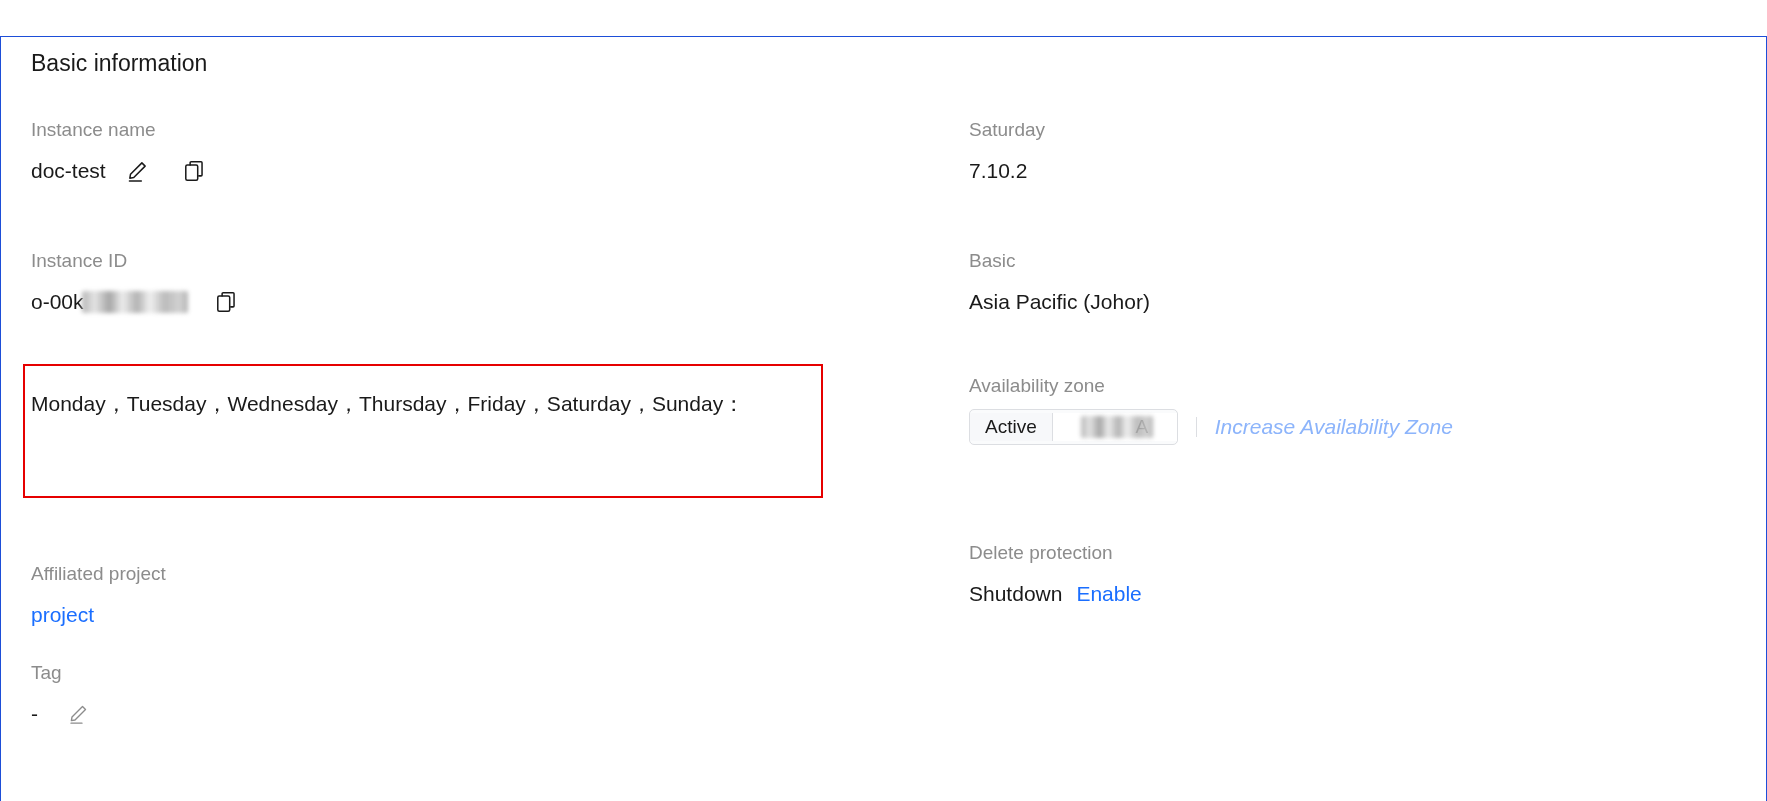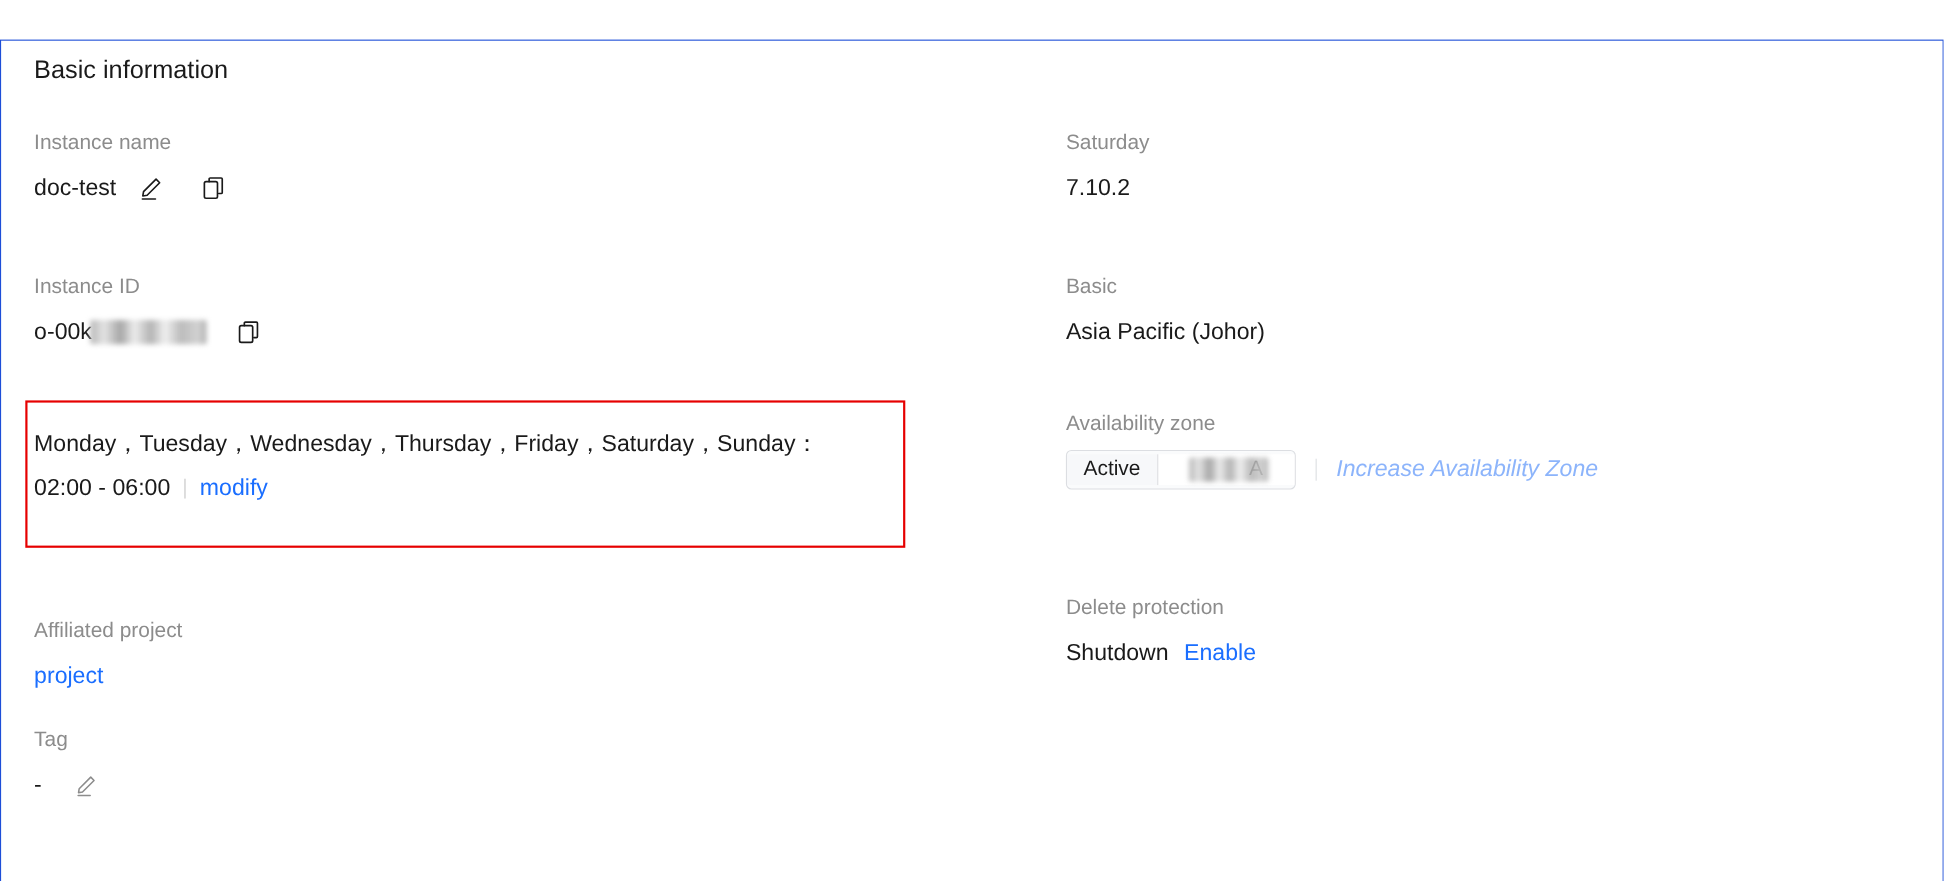--- a/index.html
+++ b/index.html
@@ -199,23 +199,20 @@
             <rect x="3.5" y="6.5" width="11" height="14" rx="1.4"></rect>
             <path d="M7.5 6.5V4.4a.9.9 0 0 1 .9-.9h9.2a.9.9 0 0 1 .9.9v11.2a.9.9 0 0 1-.9.9h-2.1"></path>
           </svg>
         </span>
       </div>
     </div>
 
     <div class="field" style="top:336px;left:0;width:790px;">
       <div class="field-value multi">
         <div class="days-line">Monday，Tuesday，Wednesday，Thursday，Friday，Saturday，Sunday：</div>
-        <div class="time-line">
-          <span>02:00 - 06:00</span><span class="sep">|</span><span class="link">modify</span>
-        </div>
       </div>
     </div>
 
     <div class="field" style="top:524px;left:0;">
       <div class="field-label">Affiliated project</div>
       <div class="field-value">
         <span class="link">project</span>
       </div>
     </div>
 

